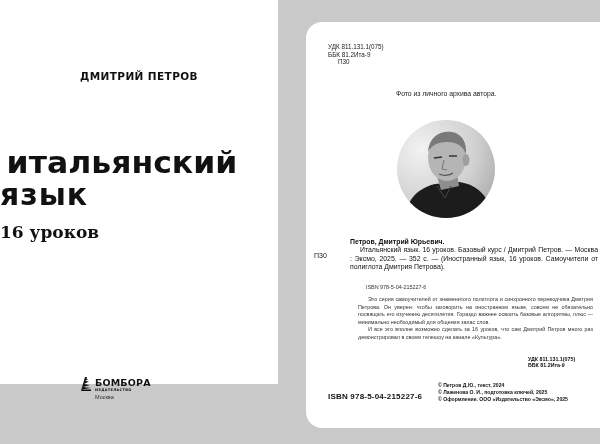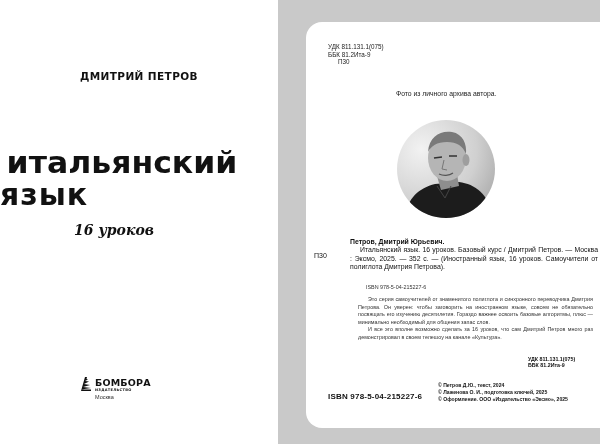--- a/index.html
+++ b/index.html
@@ -1,21 +1,21 @@
 <!DOCTYPE html>
 <html><head>
 <meta charset="utf-8">
 <style>
   * { margin: 0; padding: 0; box-sizing: border-box; }
   html, body { width: 600px; height: 444px; overflow: hidden; background: #c9c9c9; }
   body { position: relative; font-family: "Liberation Sans", sans-serif; color: #111; }
 
   
   .left-page {
-    position: absolute; left: 0; top: 0; width: 278px; height: 444px;
+    position: absolute; left: 0; top: 0; width: 278px; height: 384px;
     background: #ffffff;
   }
   .author {
     position: absolute; left: 0; width: 278px; top: 70px;
     text-align: center; font-size: 10.5px; font-weight: 600; letter-spacing: 0.4px;
     font-family: "DejaVu Sans", sans-serif;
   }
   .title-line1 {
     position: absolute; left: -4px; top: 146px; width: 240px;
     text-align: center; font-size: 30px; font-weight: 900;
@@ -24,22 +24,22 @@
     line-height: 34px;
   }
   .title-line2 {
     position: absolute; left: 0; top: 178px; width: 228px;
     text-align: left; font-size: 30px; font-weight: 900;
     font-family: "DejaVu Sans", sans-serif; letter-spacing: 1px;
     line-height: 34px;
   }
   .subtitle {
     position: absolute; left: 0; top: 222px; width: 228px;
-    text-align: center; font-size: 14px; font-weight: 900;
-    font-family: "DejaVu Serif", serif; font-style: italic;
+    text-align: left; font-size: 17px; font-weight: 900;
+    font-family: "DejaVu Serif", serif; 
   }
   .publisher {
     position: absolute; left: 80px; top: 377px; width: 100px; height: 40px;
   }
   .publisher-logo {
     position: absolute; left: 0; top: 0; width: 12px; height: 14px;
   }
   .publisher-name {
     position: absolute; left: 15px; top: 0px; font-size: 9.5px; font-weight: 700;
     font-family: "DejaVu Sans", sans-serif; letter-spacing: 0.2px;

